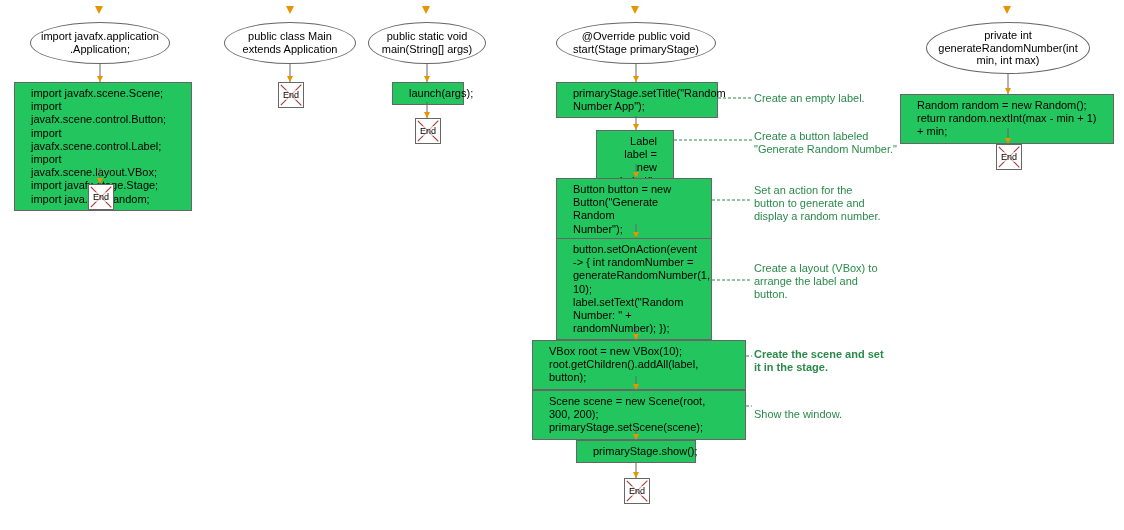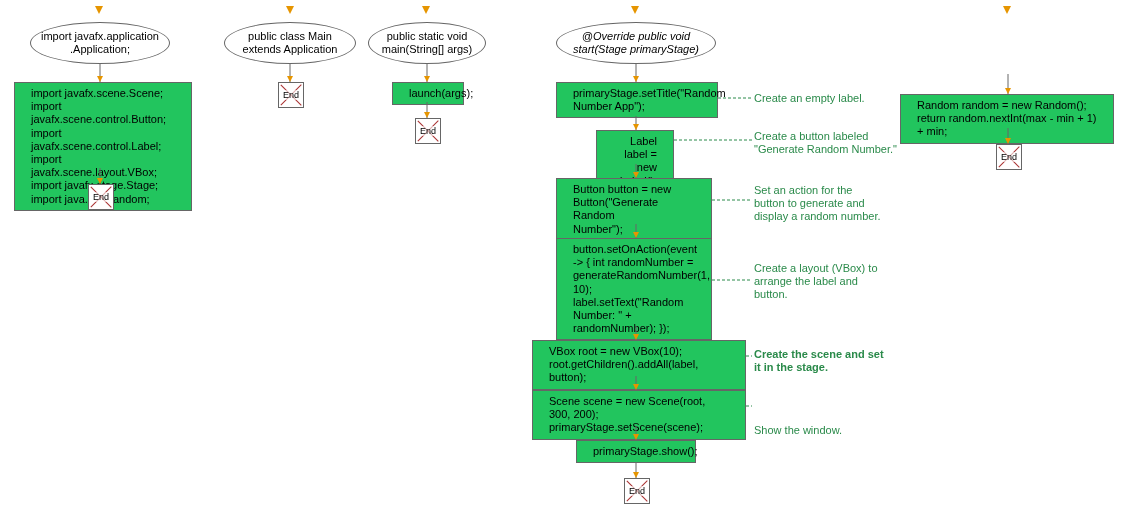--- a/index.html
+++ b/index.html
@@ -139,21 +139,21 @@
   </div>
 
   <div class="node ellipse" style="left:368px; top:22px; width:118px; height:42px;">public static void
 main(String[] args)</div>
   <div class="node rect" style="left:392px; top:82px; width:72px;">launch(args);</div>
   <div class="endshape" style="left:415px; top:118px;">
     <span class="endlabel">End</span>
     <span class="endcross"></span>
   </div>
 
-  <div class="node ellipse" style="left:556px; top:22px; width:160px; height:42px;font-style:italic;">@Override public void
+  <div class="node ellipse" style="left:556px; top:22px; width:160px; height:42px;">@Override public void
 start(Stage primaryStage)</div>
   <div class="node rect" style="left:556px; top:82px; width:162px;">primaryStage.setTitle("Random
 Number App");</div>
   <div class="node rect" style="left:596px; top:130px; width:78px;text-align:right;">Label label =
 new Label();</div>
   <div class="node rect" style="left:556px; top:178px; width:156px;">Button button = new
 Button("Generate Random
 Number");</div>
   <div class="node rect" style="left:556px; top:238px; width:156px;">button.setOnAction(event
 -&gt; { int randomNumber =
@@ -175,22 +175,25 @@
   <div class="comment" style="left:754px; top:130px;">Create a button labeled
 "Generate Random Number."</div>
   <div class="comment" style="left:754px; top:184px;">Set an action for the
 button to generate and
 display a random number.</div>
   <div class="comment" style="left:754px; top:262px;">Create a layout (VBox) to
 arrange the label and
 button.</div>
   <div class="comment" style="left:754px; top:348px;font-weight:bold;">Create the scene and set
 it in the stage.</div>
-  <div class="comment" style="left:754px; top:424px;">Show the window.</div>
-
+  <div class="comment" style="left:754px; top:408px;">Show the window.</div>
+
+  <div class="node ellipse" style="left:926px; top:22px; width:164px; height:52px;">private int
+generateRandomNumber(int
+min, int max)</div>
   <div class="node rect" style="left:900px; top:94px; width:214px;">Random random = new Random();
 return random.nextInt(max - min + 1) + min;</div>
   <div class="endshape" style="left:996px; top:144px;">
     <span class="endlabel">End</span>
     <span class="endcross"></span>
   </div>
 
   <svg class="arrows">
     <defs>
       <marker id="ah" markerWidth="8" markerHeight="8" refX="6" refY="3" orient="auto">

